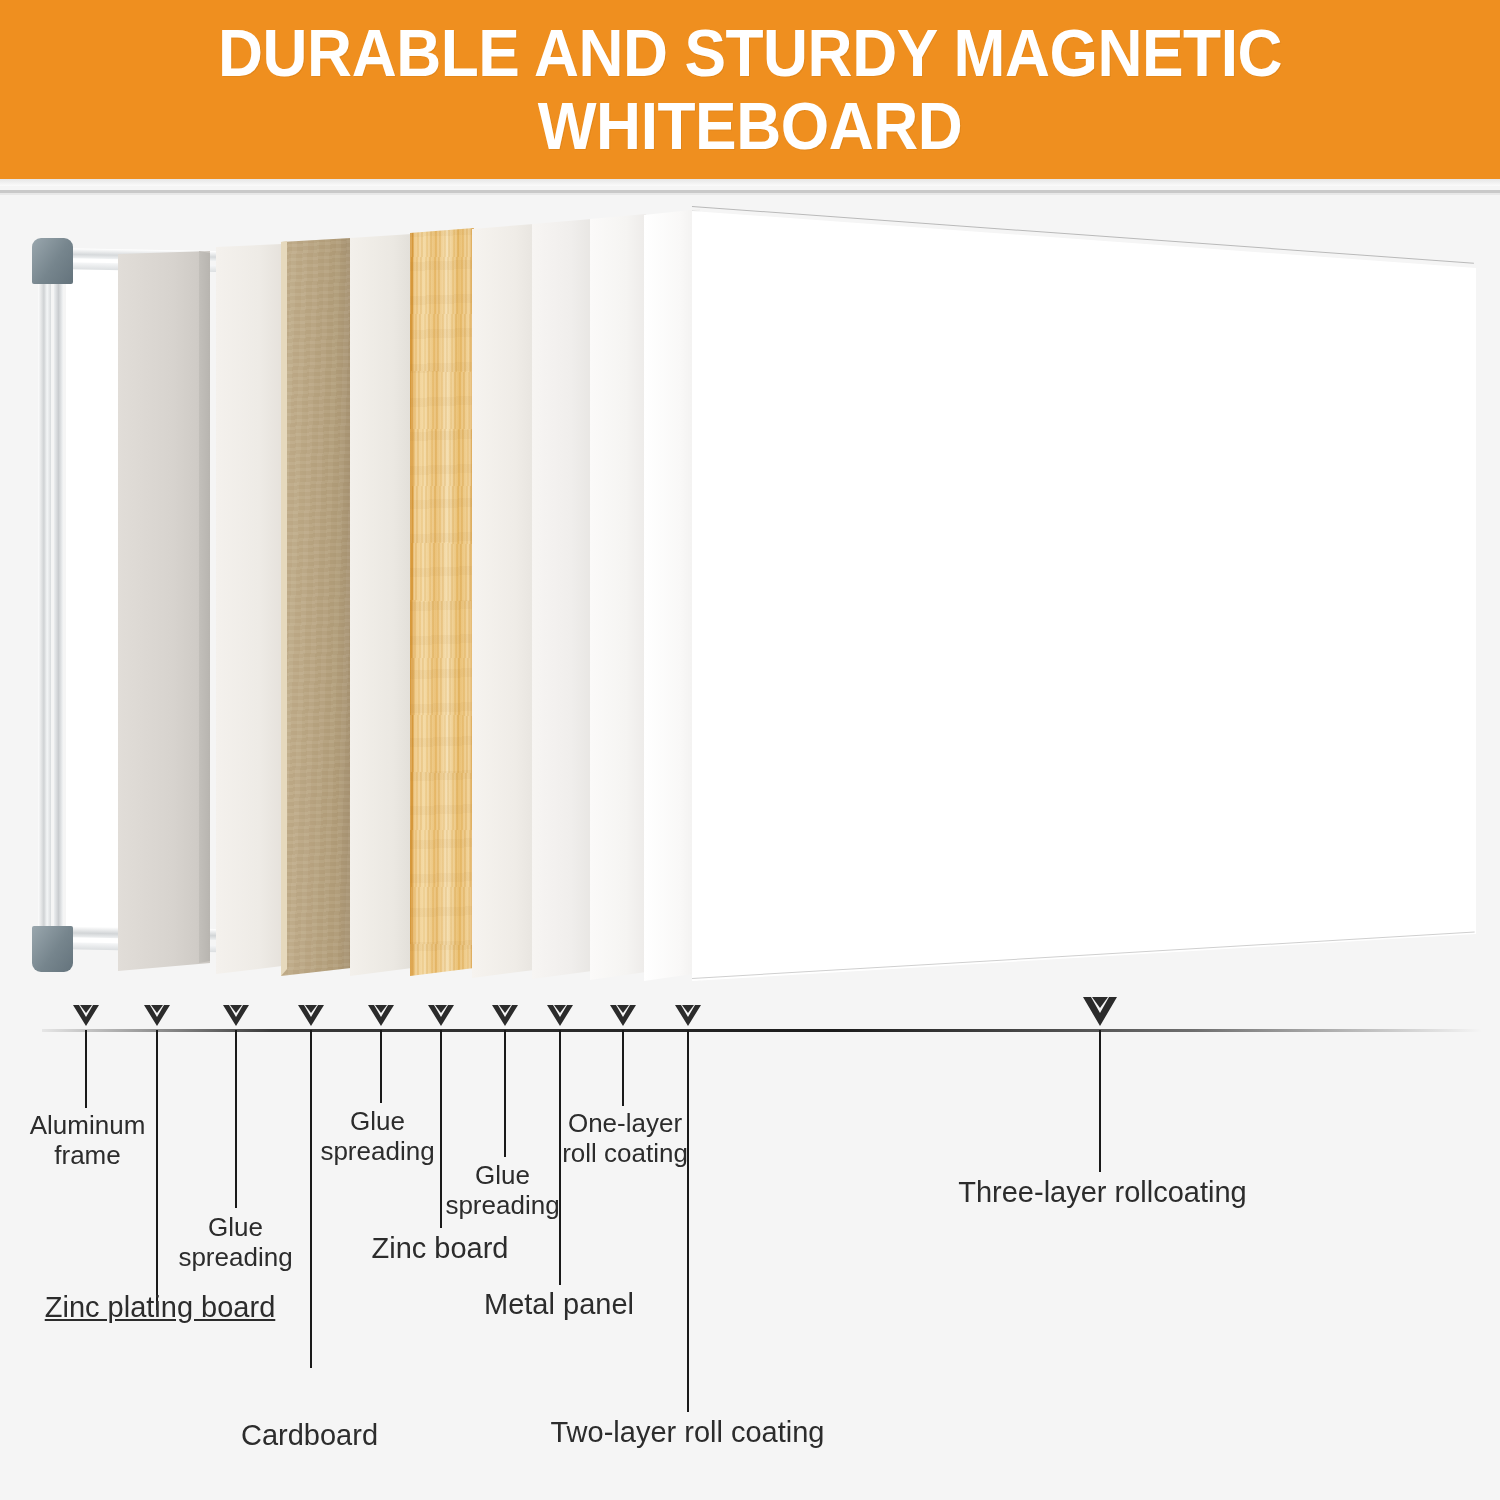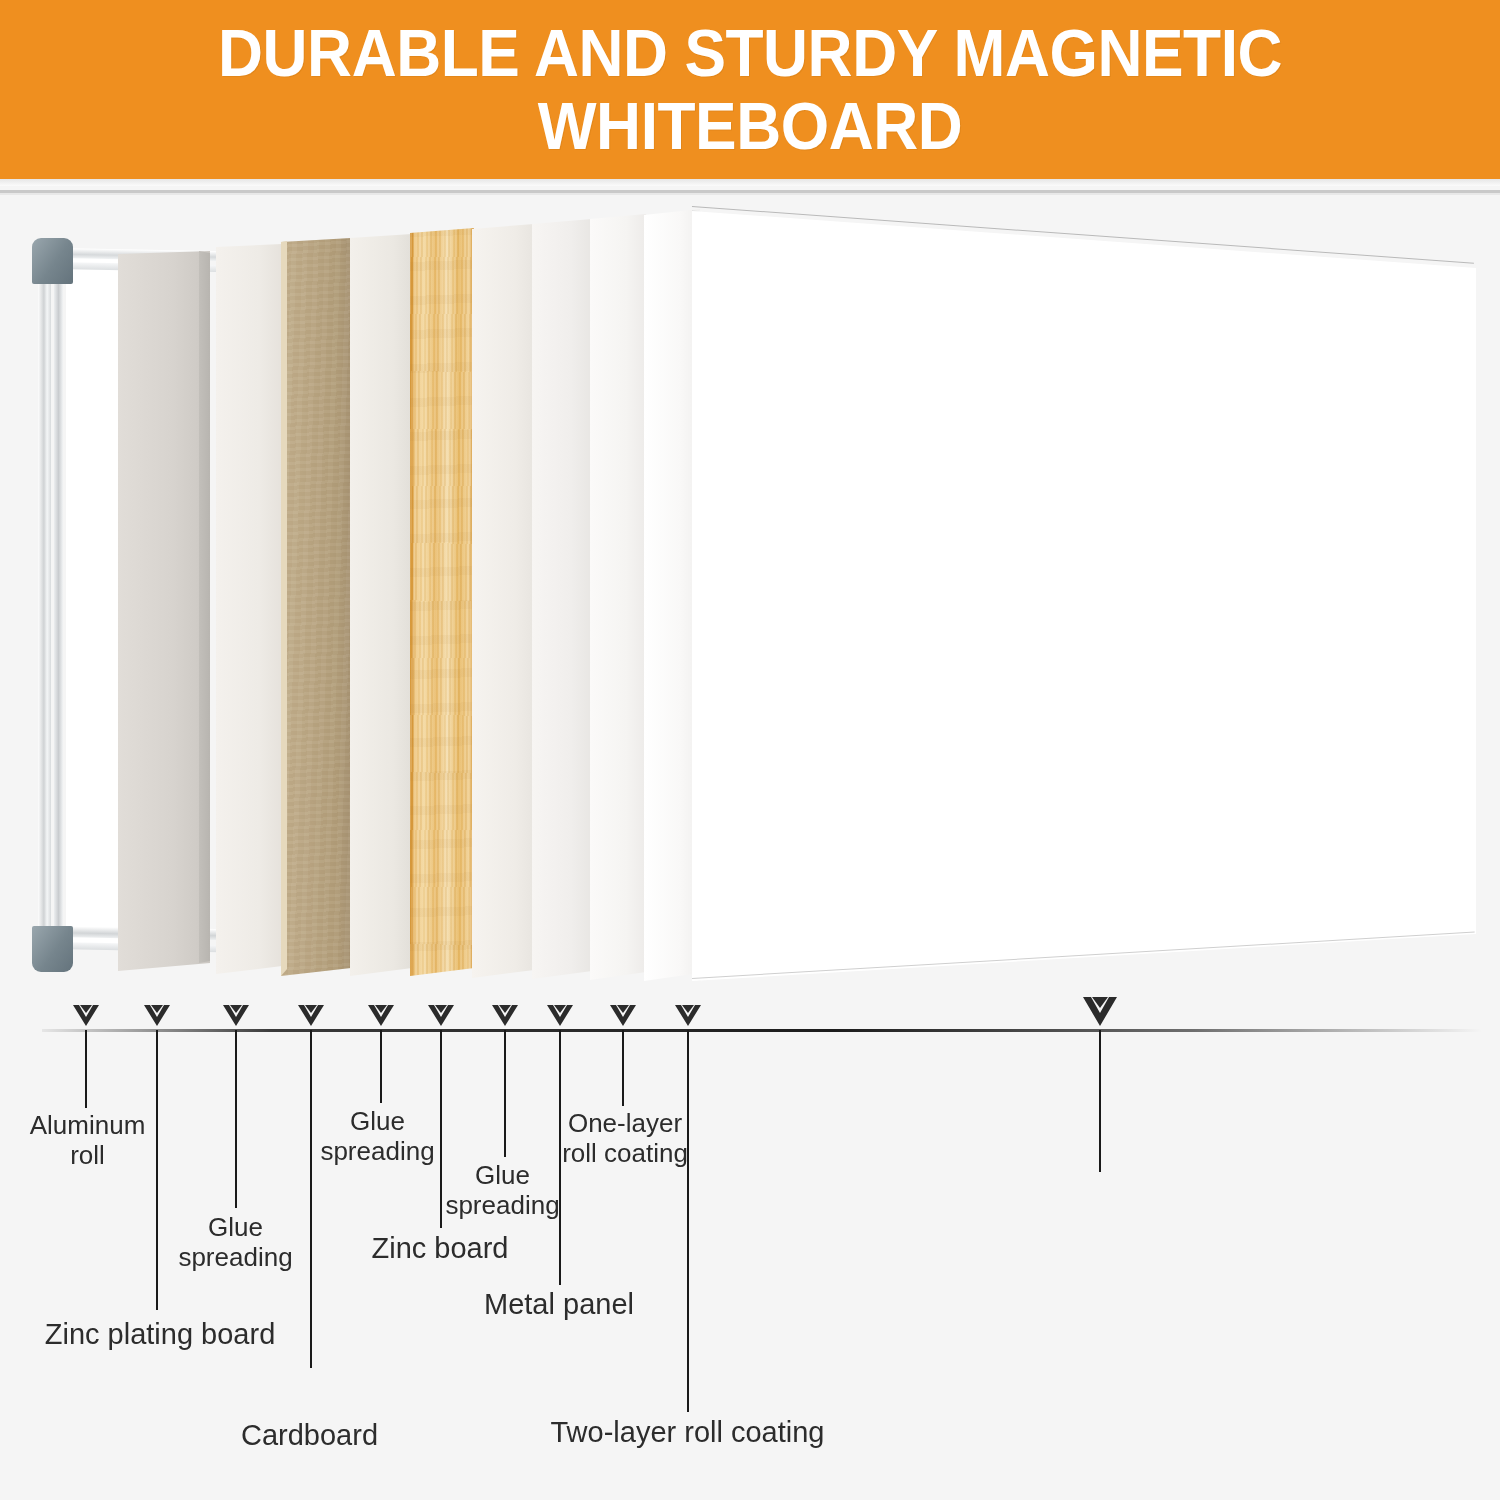--- a/index.html
+++ b/index.html
@@ -322,23 +322,23 @@
   <div class="leader" style="left:310px;top:1030px;height:338px;"></div>
   <div class="leader" style="left:380px;top:1030px;height:73px;"></div>
   <div class="leader" style="left:440px;top:1030px;height:198px;"></div>
   <div class="leader" style="left:504px;top:1030px;height:127px;"></div>
   <div class="leader" style="left:559px;top:1030px;height:255px;"></div>
   <div class="leader" style="left:622px;top:1030px;height:76px;"></div>
   <div class="leader" style="left:687px;top:1030px;height:382px;"></div>
   <div class="leader" style="left:1099px;top:1030px;height:142px;"></div>
 
   <div class="callout-label" style="left:20px;top:1110px;width:135px;">Aluminum
-roll</div>
-
-  <div class="callout-label big" style="left:30px;top:1318px;width:260px;">Zinc plating board</div>
+frame</div>
+
+  <div class="callout-label big" style="left:30px;top:1291px;width:260px;text-decoration:underline;">Zinc plating board</div>
 
   <div class="callout-label" style="left:158px;top:1212px;width:155px;">Glue
 spreading</div>
 
   <div class="callout-label big" style="left:212px;top:1373px;width:195px;margin-top:46px;">Cardboard</div>
 
   <div class="callout-label" style="left:300px;top:1106px;width:155px;">Glue
 spreading</div>
 
   <div class="callout-label big" style="left:330px;top:1232px;width:220px;">Zinc board</div>
@@ -346,13 +346,14 @@
   <div class="callout-label" style="left:425px;top:1160px;width:155px;">Glue
 spreading</div>
 
   <div class="callout-label big" style="left:450px;top:1288px;width:218px;text-align:center;">Metal panel</div>
 
   <div class="callout-label" style="left:530px;top:1108px;width:190px;">One-layer
 roll coating</div>
 
   <div class="callout-label big" style="left:525px;top:1416px;width:325px;">Two-layer roll coating</div>
 
+  <div class="callout-label big" style="left:920px;top:1176px;width:365px;">Three-layer rollcoating</div>
 </div>
 
 </body></html>

